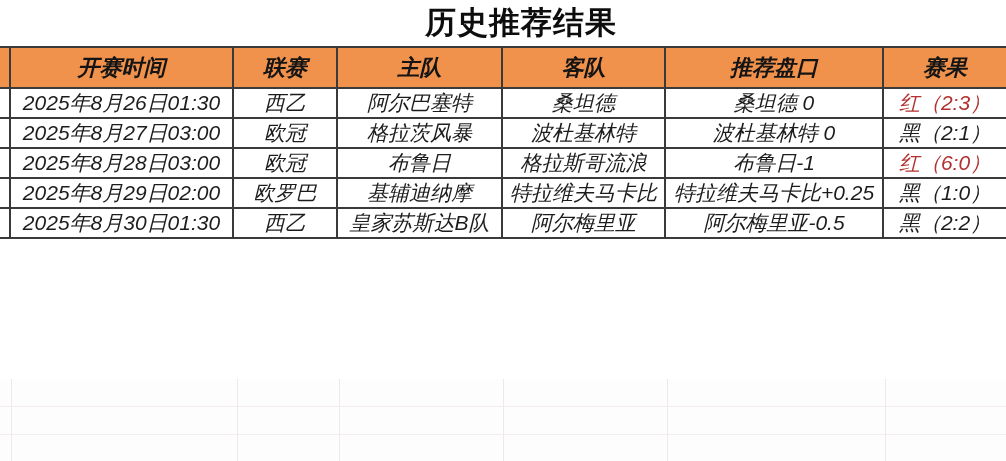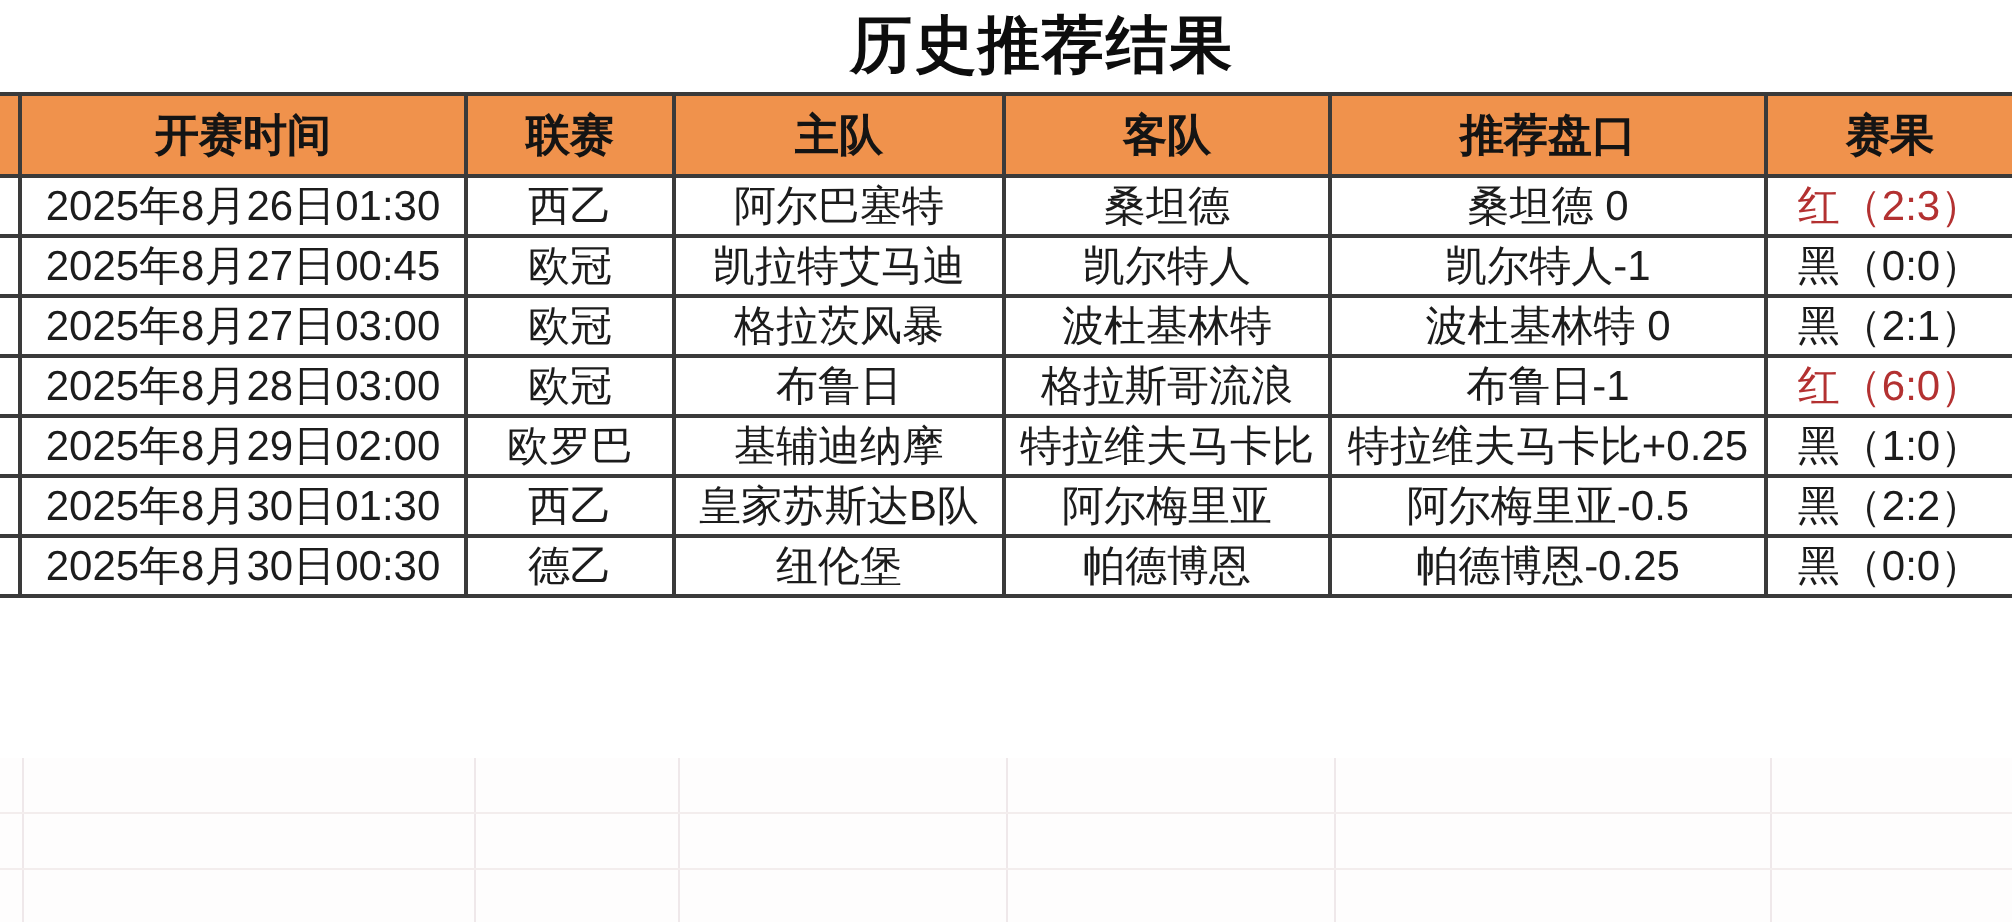--- a/index.html
+++ b/index.html
@@ -28,20 +28,21 @@
     letter-spacing: 1px;
     color: #0d0d0d;
     white-space: nowrap;
   }
   table.rec-table {
     position: absolute;
     top: 46px; left: 0;
     width: 1006px;
     border-collapse: collapse;
     table-layout: fixed;
+    font-style: italic;
   }
   .rec-table th, .rec-table td {
     border: 2px solid var(--border-dark);
     text-align: center;
     vertical-align: middle;
     padding: 0;
     white-space: nowrap;
     overflow: visible;
   }
   .rec-table th {
@@ -115,29 +116,20 @@
     <td></td>
     <td>2025年8月26日01:30</td>
     <td>西乙</td>
     <td>阿尔巴塞特</td>
     <td>桑坦德</td>
     <td>桑坦德 0</td>
     <td class="res-red">红（2:3）</td>
   </tr>
       <tr>
     <td></td>
-    <td>2025年8月27日00:45</td>
-    <td>欧冠</td>
-    <td>凯拉特艾马迪</td>
-    <td>凯尔特人</td>
-    <td>凯尔特人-1</td>
-    <td class="res-black">黑（0:0）</td>
-  </tr>
-      <tr>
-    <td></td>
     <td>2025年8月27日03:00</td>
     <td>欧冠</td>
     <td>格拉茨风暴</td>
     <td>波杜基林特</td>
     <td>波杜基林特 0</td>
     <td class="res-black">黑（2:1）</td>
   </tr>
       <tr>
     <td></td>
     <td>2025年8月28日03:00</td>
@@ -158,29 +150,20 @@
   </tr>
       <tr>
     <td></td>
     <td>2025年8月30日01:30</td>
     <td>西乙</td>
     <td>皇家苏斯达B队</td>
     <td>阿尔梅里亚</td>
     <td>阿尔梅里亚-0.5</td>
     <td class="res-black">黑（2:2）</td>
   </tr>
-      <tr>
-    <td></td>
-    <td>2025年8月30日00:30</td>
-    <td>德乙</td>
-    <td>纽伦堡</td>
-    <td>帕德博恩</td>
-    <td>帕德博恩-0.25</td>
-    <td class="res-black">黑（0:0）</td>
-  </tr>
     </tbody>
 </table>
 
 <div class="empty-grid">
   <div class="v-line" style="left:11px"></div>
   <div class="v-line" style="left:237px"></div>
   <div class="v-line" style="left:339px"></div>
   <div class="v-line" style="left:503px"></div>
   <div class="v-line" style="left:667px"></div>
   <div class="v-line" style="left:885px"></div>

